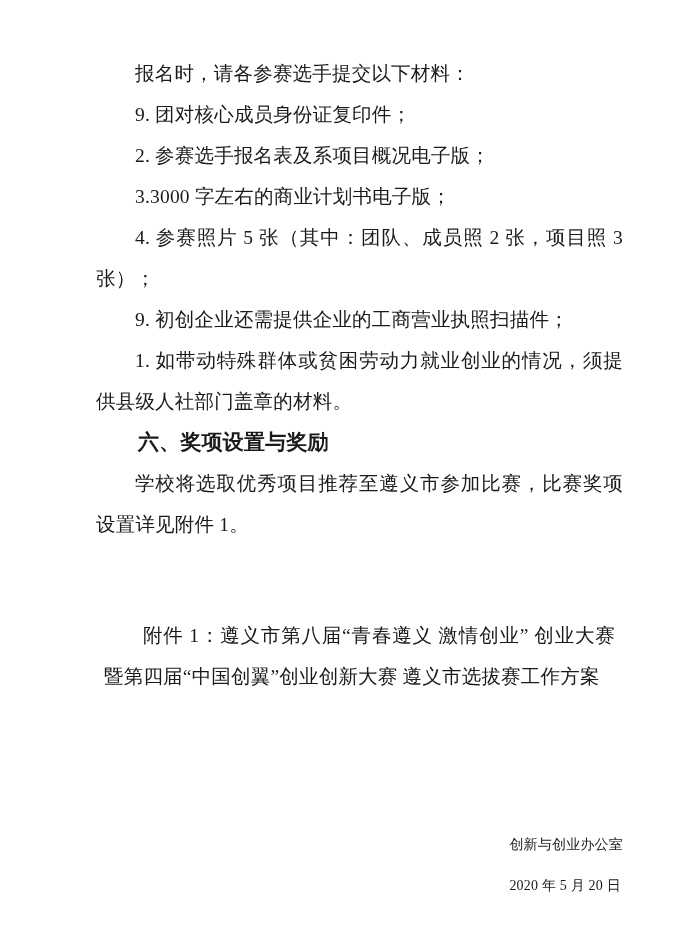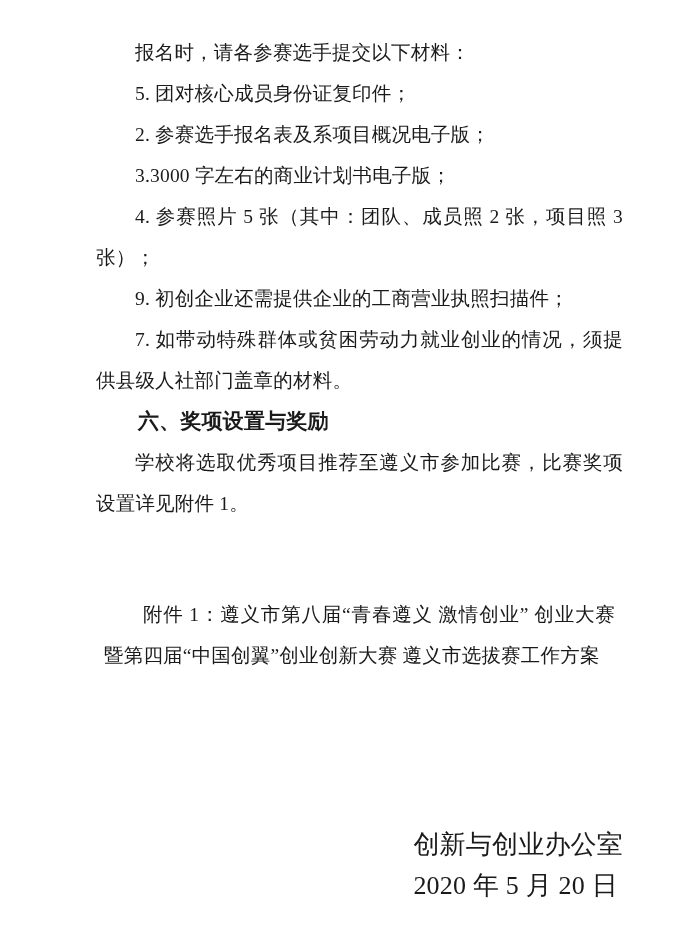--- a/index.html
+++ b/index.html
@@ -12,21 +12,21 @@
     background: #ffffff;
     font-family: "Liberation Serif", "DejaVu Serif", serif;
     color: #1a1a1a;
     overflow: hidden;
   }
   .page {
     position: relative;
     width: 685px;
     height: 930px;
     box-sizing: border-box;
-    padding: 32px 62px 20px 96px;
+    padding: 53px 62px 20px 96px;
   }
   .para {
     font-size: 19.5px;
     line-height: 41px;
     text-align: justify;
     text-justify: inter-ideograph;
     margin: 0;
     letter-spacing: 0.2px;
   }
   .indent {
@@ -55,39 +55,39 @@
     margin: 8px;
     letter-spacing: 0.2px;
   }
   .signature-block {
     position: absolute;
     right: 62px;
     bottom: 24px;
     text-align: left;
   }
   .sig-line {
-    font-size: 26px;
+    font-size: 14px;
     line-height: 41px;
     letter-spacing: 0.2px;
     white-space: nowrap;
   }
 </style>
 </head>
 <body>
 
 <div class="page">
 
   <p class="para indent">报名时，请各参赛选手提交以下材料：</p>
 
-  <p class="para list-item">5. 团对核心成员身份证复印件；</p>
+  <p class="para list-item">9. 团对核心成员身份证复印件；</p>
   <p class="para list-item">2. 参赛选手报名表及系项目概况电子版；</p>
   <p class="para list-item">3.3000 字左右的商业计划书电子版；</p>
   <p class="para list-item">4. 参赛照片 5 张（其中：团队、成员照 2 张，项目照 3 张）；</p>
   <p class="para list-item">9. 初创企业还需提供企业的工商营业执照扫描件；</p>
-  <p class="para list-item">7. 如带动特殊群体或贫困劳动力就业创业的情况，须提供县级人社部门盖章的材料。</p>
+  <p class="para list-item">1. 如带动特殊群体或贫困劳动力就业创业的情况，须提供县级人社部门盖章的材料。</p>
 
   <p class="heading">六、奖项设置与奖励</p>
 
   <p class="para indent">学校将选取优秀项目推荐至遵义市参加比赛，比赛奖项设置详见附件 1。</p>
 
   <div class="spacer-lg"></div>
 
   <p class="attach">附件 1：遵义市第八届“青春遵义 激情创业” 创业大赛暨第四届“中国创翼”创业创新大赛 遵义市选拔赛工作方案</p>
 
   <div class="signature-block">

